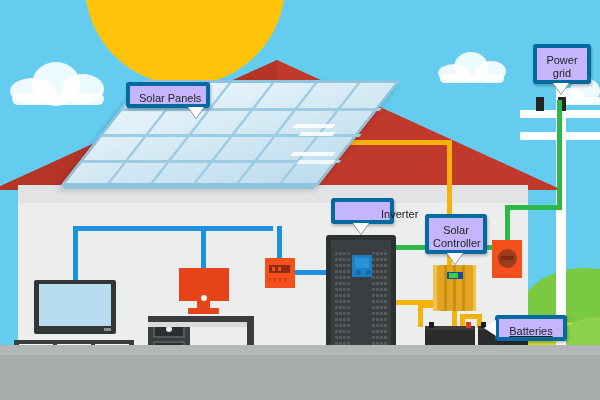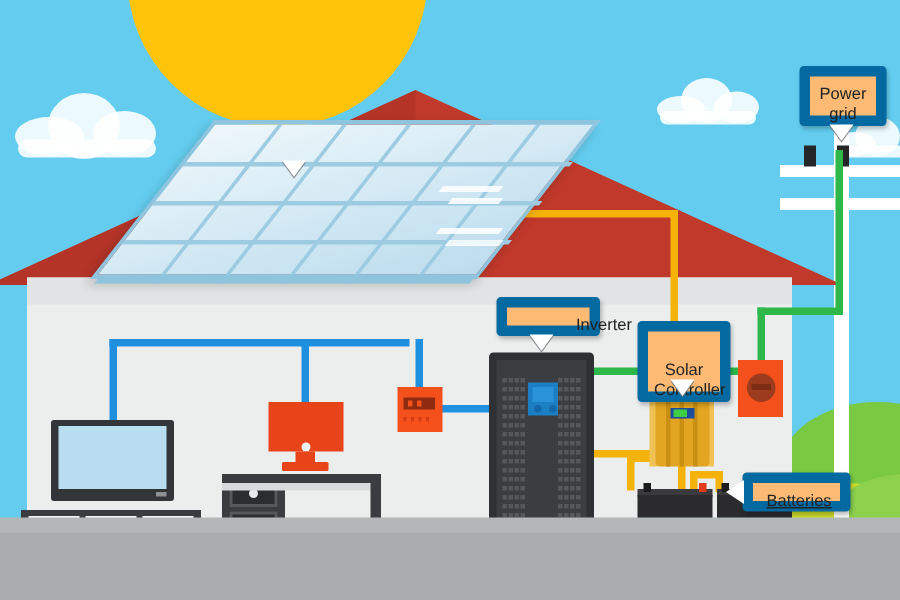--- a/index.html
+++ b/index.html
@@ -112,21 +112,21 @@
   .term-r{background:#e03b1c;}
   .term-b{background:#1c1c1e;}
 
   
   .pole{left:556px;top:70px;width:10px;height:290px;background:#ffffff;}
   .crossarm{position:absolute;left:520px;height:8px;width:80px;background:#ffffff;}
   .insul{position:absolute;width:8px;height:14px;background:#242628;}
 
   
   .callout{
-    position:absolute;background:#fdba74;border:7px solid #0369a1;
+    position:absolute;background:#c4b5fd;border:4px solid #0369a1;
     border-radius:3px;color:#222;font-size:11px;line-height:13px;
     text-align:center;padding:6px 9px;box-sizing:border-box;
     box-shadow:1px 2px 3px rgba(0,0,0,.25);white-space:nowrap;
   }
   .tail{position:absolute;width:0;height:0;}
   .tail-down{border-left:8px solid transparent;border-right:8px solid transparent;
              border-top:11px solid #ffffff;filter:drop-shadow(0 1px 0 #6f7477);}
   .tail-left{border-top:8px solid transparent;border-bottom:8px solid transparent;
              border-right:12px solid #ffffff;}
 </style>
@@ -404,28 +404,31 @@
 
   <div class="abs bat-top" style="left:425px;"></div>
   <div class="abs bat" style="left:425px;"></div>
   <div class="abs term term-b" style="left:429px;"></div>
   <div class="abs term term-r" style="left:466px;"></div>
   <div class="abs bat-top" style="left:478px;"></div>
   <div class="abs bat" style="left:478px;"></div>
   <div class="abs term term-b" style="left:481px;"></div>
   <div class="abs term term-r" style="left:518px;"></div>
 
+  <div class="abs callout" style="left:126px;top:82px;width:84px;height:26px;">
+    <span>Solar Panels</span>
+  </div>
   <div class="abs tail tail-down" style="left:188px;top:107px;"></div>
 
   <div class="abs callout" style="left:331px;top:198px;width:62px;height:26px;padding-left:46px;">
     <span>Inverter</span>
   </div>
   <div class="abs tail tail-down" style="left:353px;top:223px;"></div>
 
-  <div class="abs callout" style="left:425px;top:214px;width:62px;height:40px;padding:20px 4px;">
+  <div class="abs callout" style="left:425px;top:214px;width:62px;height:40px;padding:6px 4px;">
     <div>Solar</div>
     <div>Controller</div>
   </div>
   <div class="abs tail tail-down" style="left:447px;top:253px;"></div>
 
   <div class="abs callout" style="left:533px;top:44px;width:58px;height:40px;padding:6px 4px;">
     <div>Power</div>
     <div>grid</div>
   </div>
   <div class="abs tail tail-down" style="left:553px;top:83px;"></div>

